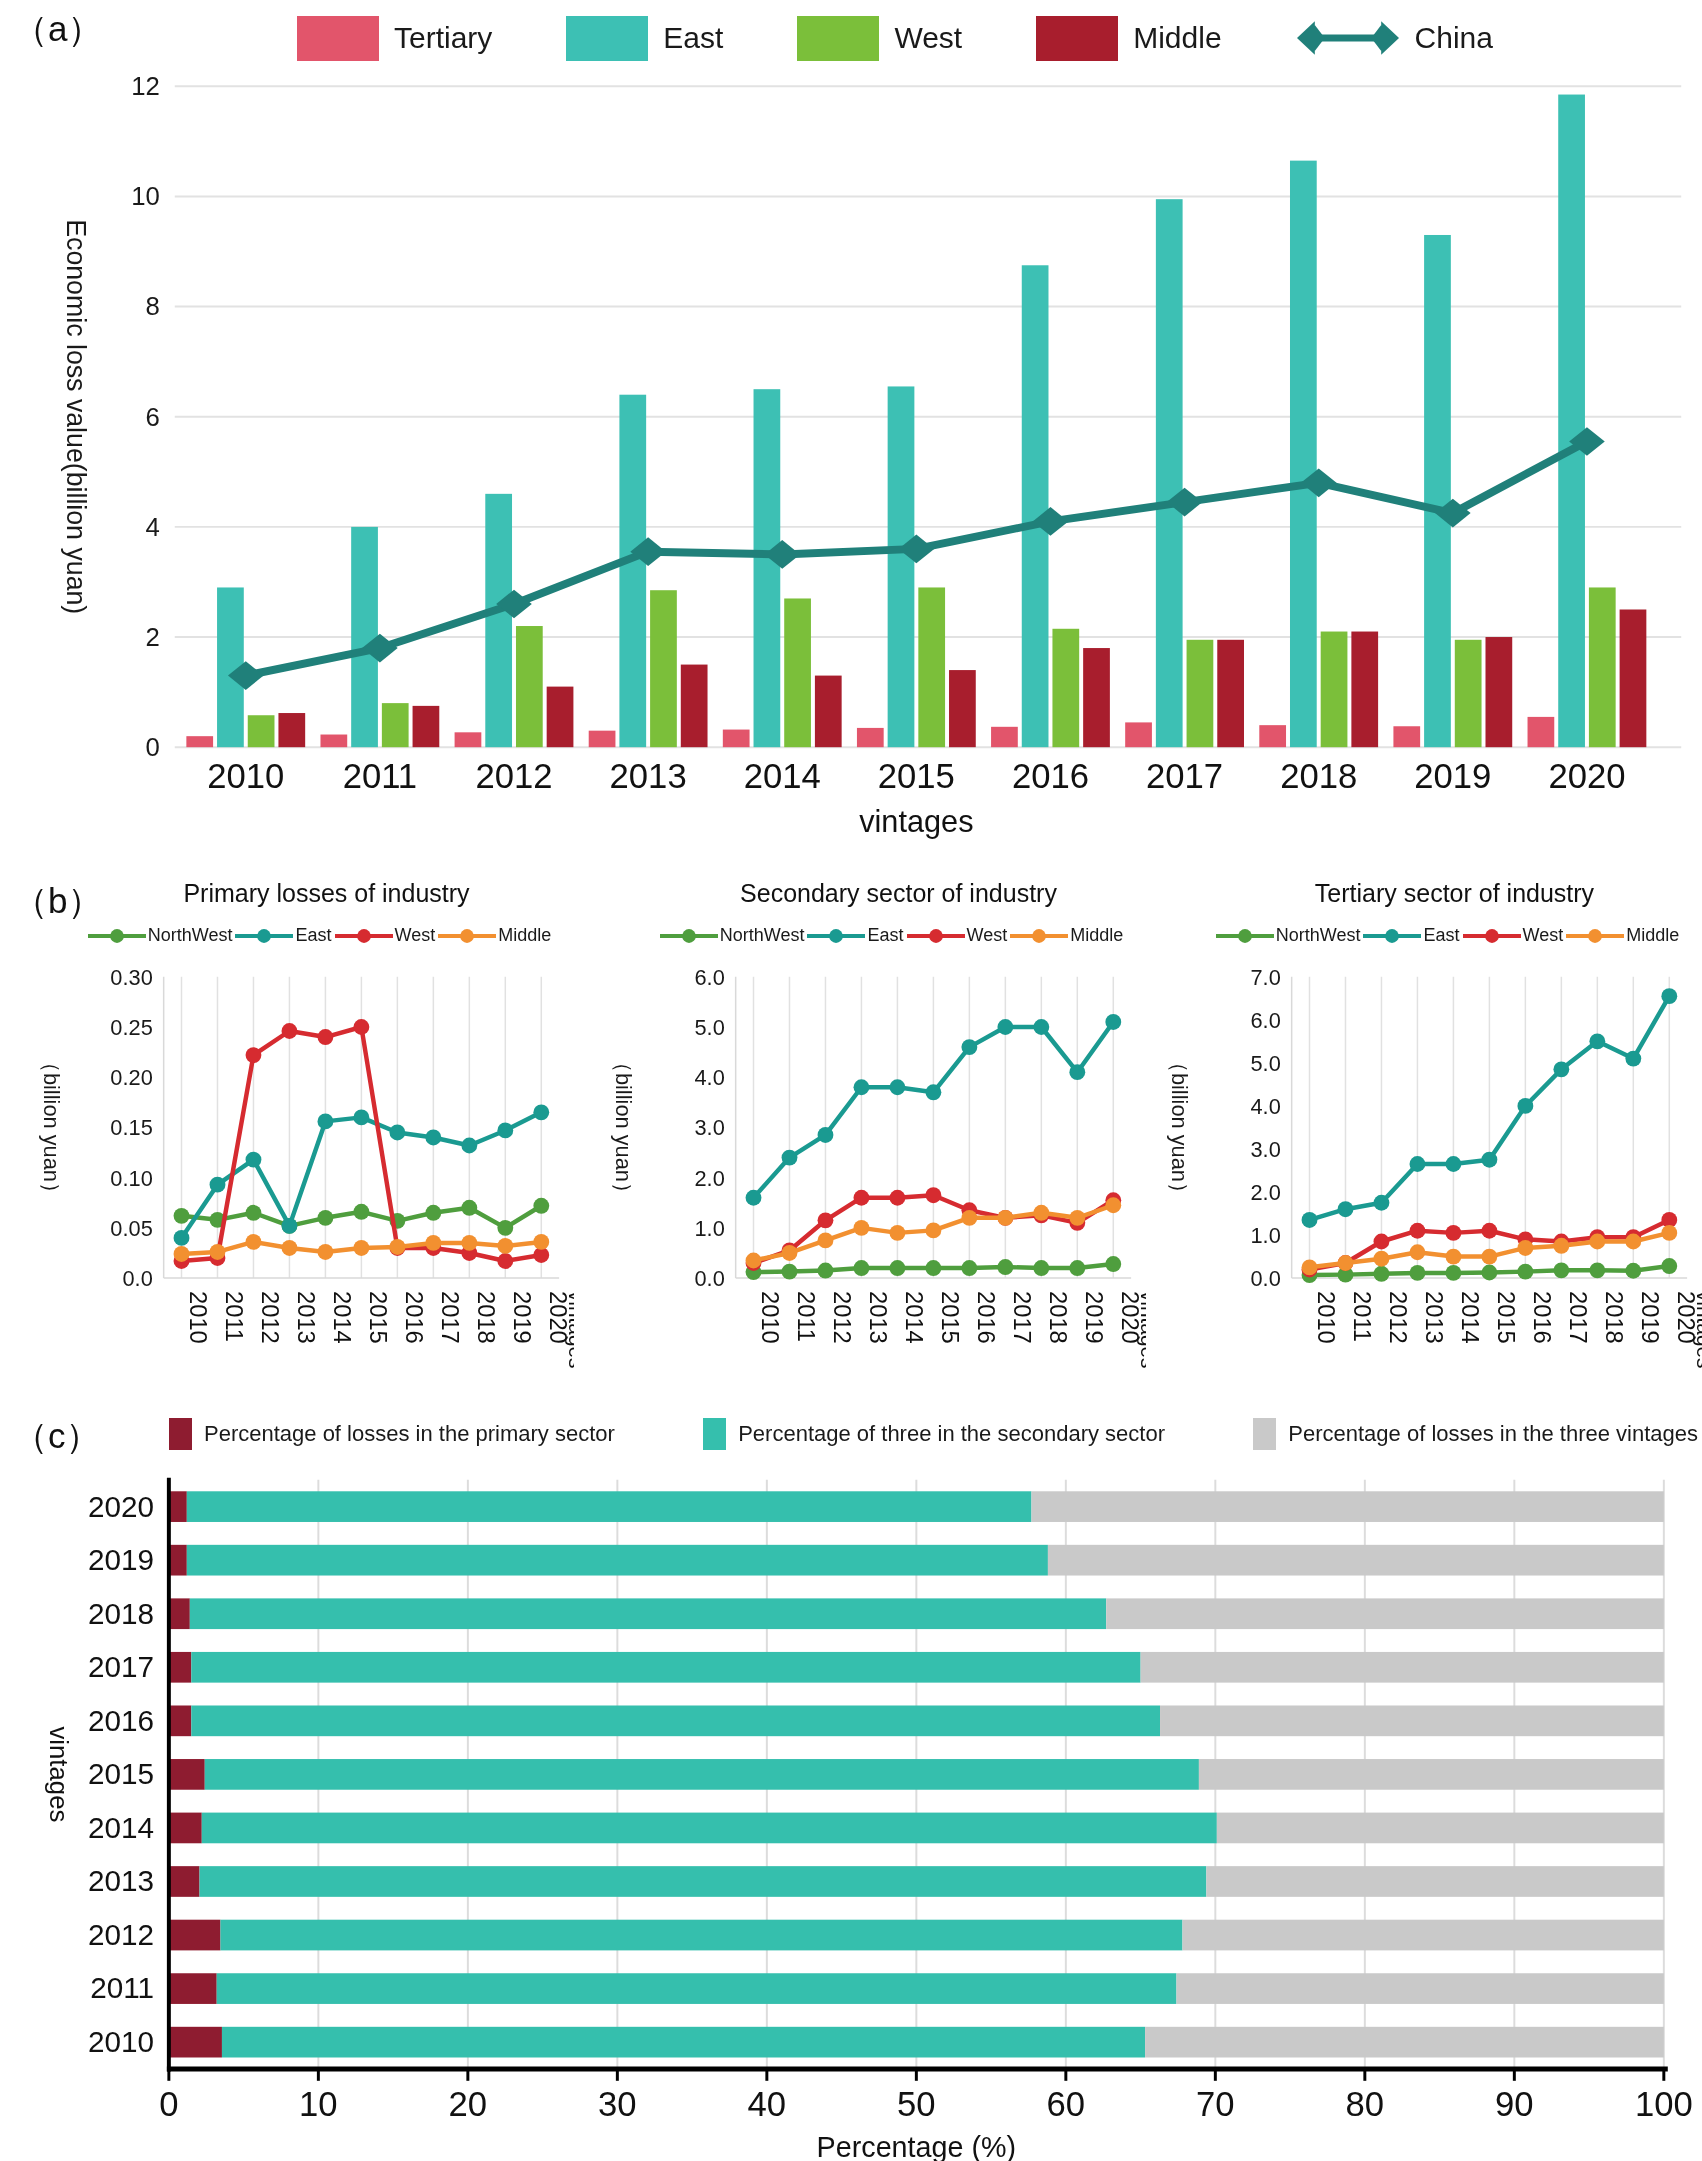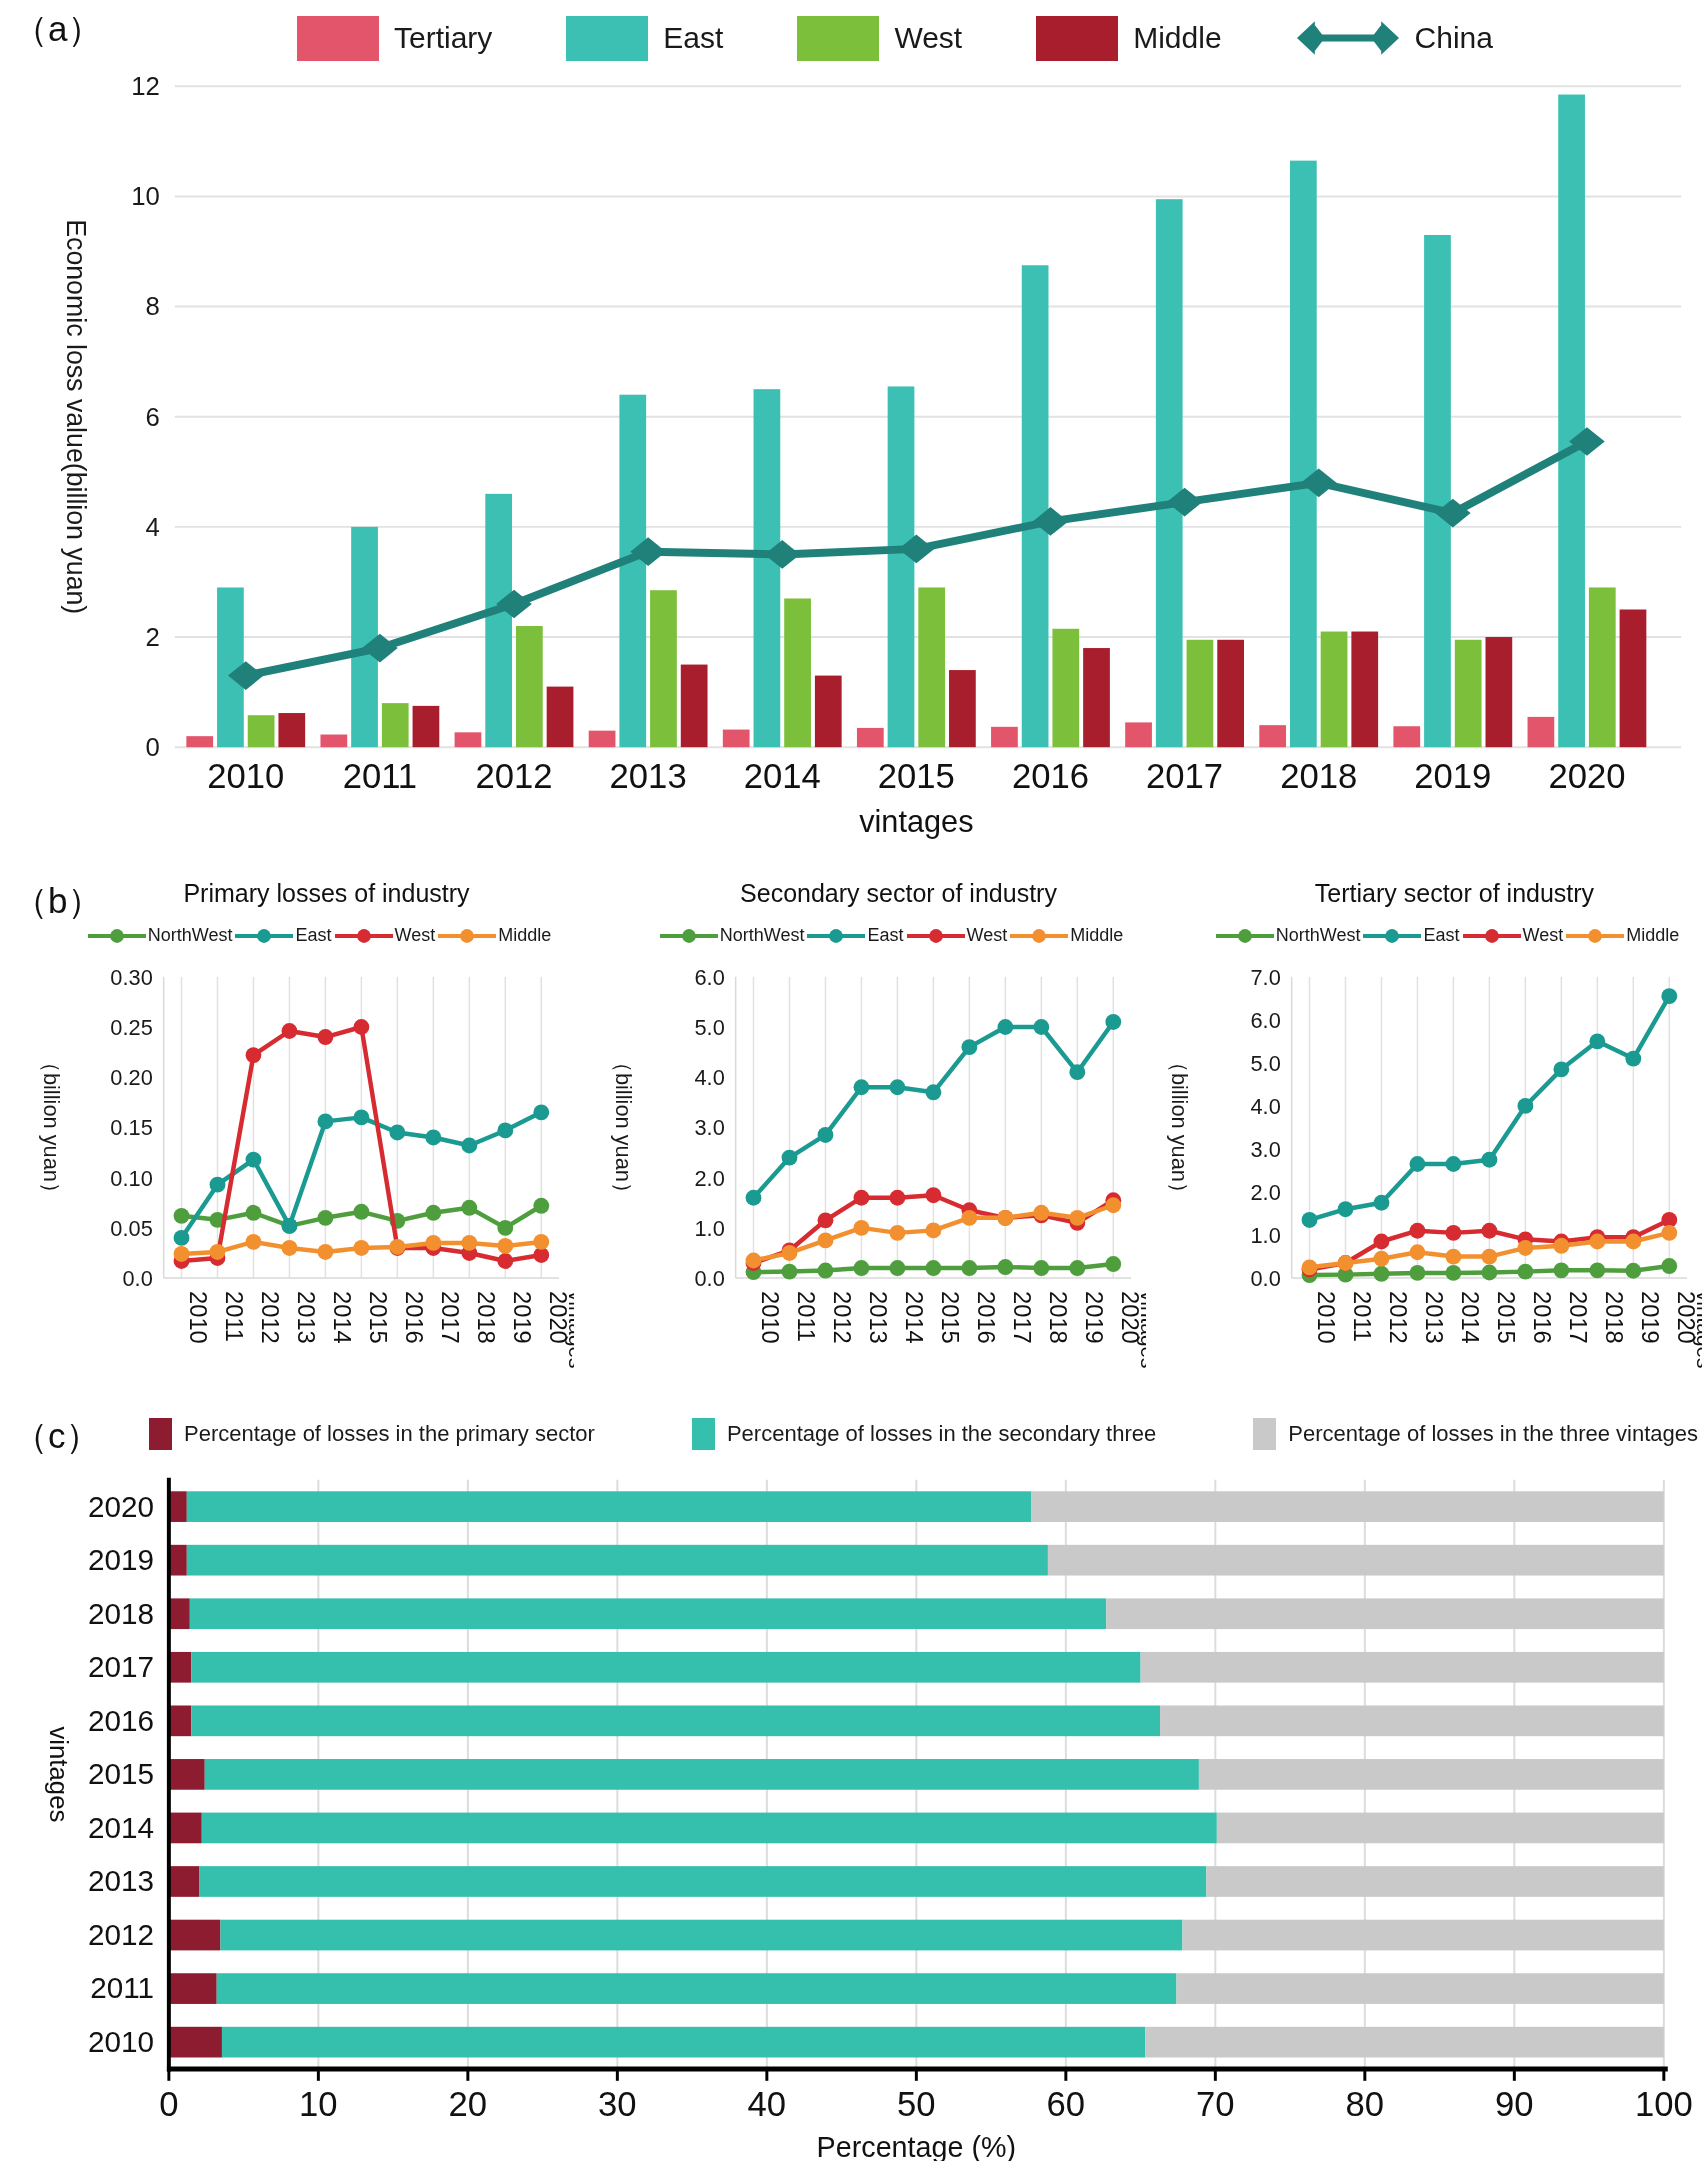--- a/index.html
+++ b/index.html
@@ -18,21 +18,21 @@
   #chartA{left:0;top:64px;width:1703px;height:802px;}
   
   .subplot{position:absolute;top:0;width:559px;height:535px;}
   .sub-title{position:absolute;top:7px;left:64px;right:0;text-align:center;font-size:25px;color:#111;}
   .sub-legend{position:absolute;top:53px;left:50px;right:0;display:flex;justify-content:center;align-items:center;gap:3px;}
   .legB-item{display:flex;align-items:center;gap:2px;}
   .legB-label{font-size:18px;}
   .sub-svg{left:0;top:73px;width:559px;height:461px;}
   
   #legendC{position:absolute;left:0;top:11px;width:1698px;padding-left:149px;box-sizing:border-box;display:flex;justify-content:space-between;align-items:center;}
-  .legC-item{display:flex;align-items:center;gap:12px;}
+  .legC-item{display:flex;align-items:center;gap:12px;margin-left:20px;}
   .legC-swatch{width:23px;height:32px;display:inline-block;}
   .legC-label{font-size:22px;}
   #chartC{left:0;top:58px;width:1703px;height:696px;}
 </style>
 </head>
 <body>
 
 <section id="panelA">
   <div class="panel-tag">（a）</div>
   <div id="legendA">
@@ -575,21 +575,21 @@
 
 <section id="panelC">
   <div class="panel-tag">（c）</div>
   <div id="legendC">
       <div class="legC-item">
         <span class="legC-swatch" style="background: rgb(142, 28, 48);"></span>
         <span class="legC-label">Percentage of losses in the primary sector</span>
       </div>
       <div class="legC-item">
         <span class="legC-swatch" style="background: rgb(53, 191, 173);"></span>
-        <span class="legC-label">Percentage of losses in the secondary three</span>
+        <span class="legC-label">Percentage of three in the secondary sector</span>
       </div>
       <div class="legC-item">
         <span class="legC-swatch" style="background: rgb(201, 201, 201);"></span>
         <span class="legC-label">Percentage of losses in the three vintages</span>
       </div>
     </div>
   <svg id="chartC" viewBox="0 0 3438 1406">
       <g>
         <line x1="642" y1="30" x2="642" y2="1220" stroke="#dcdcdc" stroke-width="4"></line>
         <line x1="944" y1="30" x2="944" y2="1220" stroke="#dcdcdc" stroke-width="4"></line>

